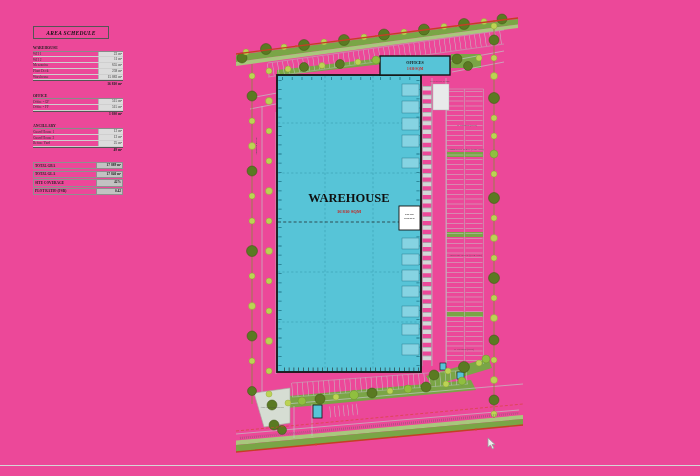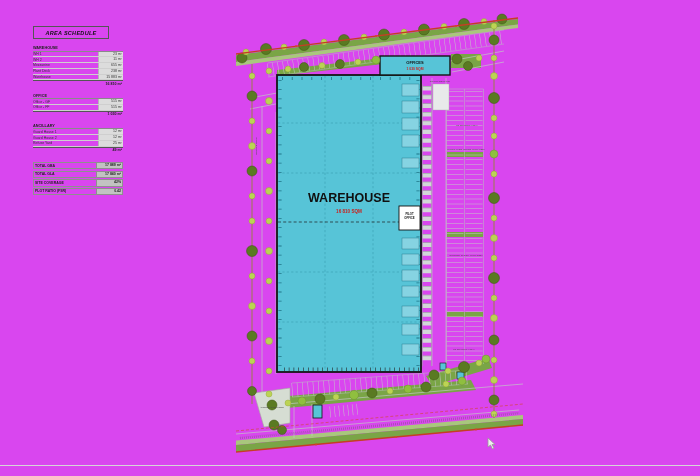--- a/index.html
+++ b/index.html
@@ -1,17 +1,17 @@
 <!DOCTYPE html>
 <html><head>
 <meta charset="utf-8">
 <style>
   html,body{margin:0;padding:0;background:#ffffff;}
-  #stage{position:relative;width:700px;height:476px;background:#d946ef;overflow:hidden;
-         font-family:Liberation Sans, sans-serif;}
+  #stage{position:relative;width:700px;height:476px;background:#ec4899;overflow:hidden;
+         font-family:Liberation Serif, serif;}
   
   #sched{position:absolute;left:30px;top:26px;width:96px;color:#222;}
   .title-box{margin-left:3px;width:74px;border:1px solid #555;text-align:center;
              font-size:5.5px;font-weight:bold;font-style:italic;letter-spacing:.3px;
              padding:2.5px 0;margin-bottom:7px;color:#111;}
   .sec{margin-left:3px;width:90px;margin-bottom:7px;}
   .sec-h{font-size:3.8px;font-weight:bold;border-bottom:.5px solid #8a8a8a;padding-bottom:.5px;}
   .srow{display:flex;height:4.8px;align-items:center;border-bottom:.4px solid #cfcfcf;
         font-size:3.5px;color:#333;}
   .srow .lbl{flex:1;white-space:nowrap;overflow:hidden;}

